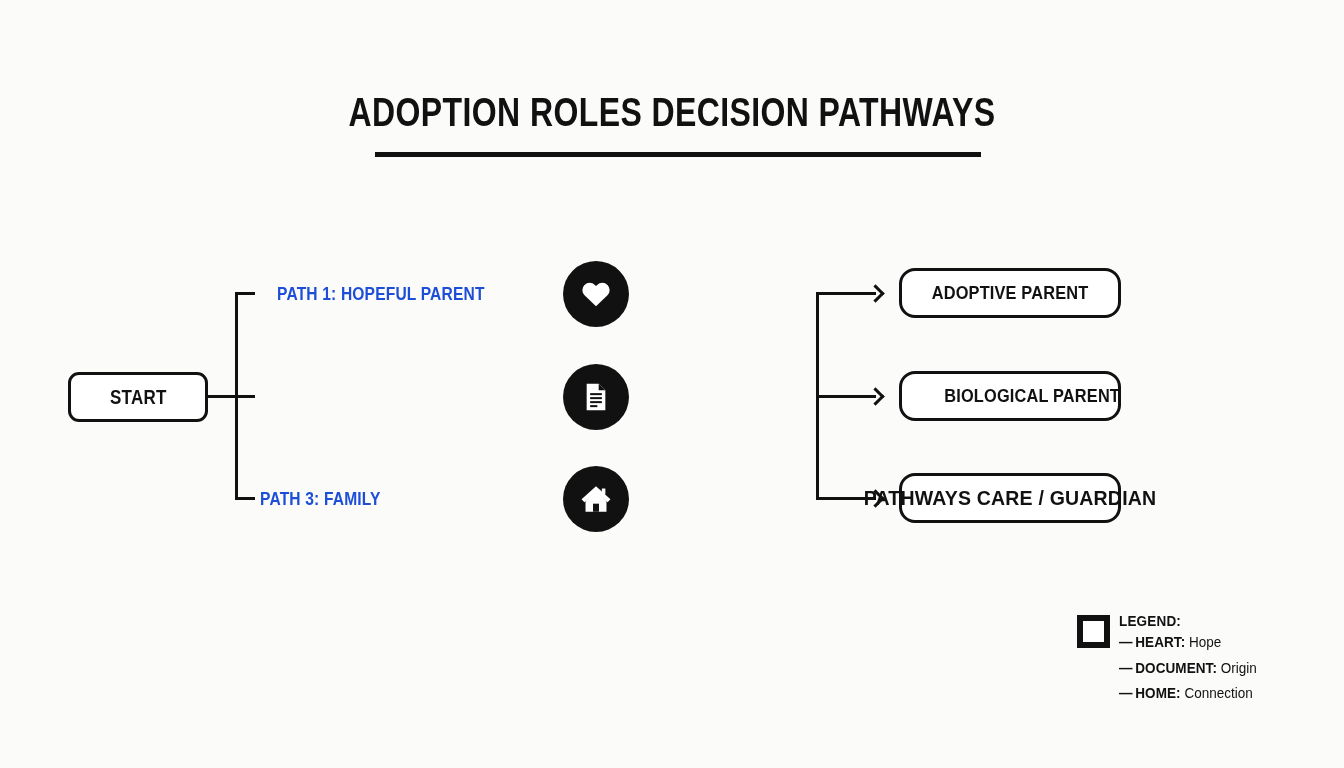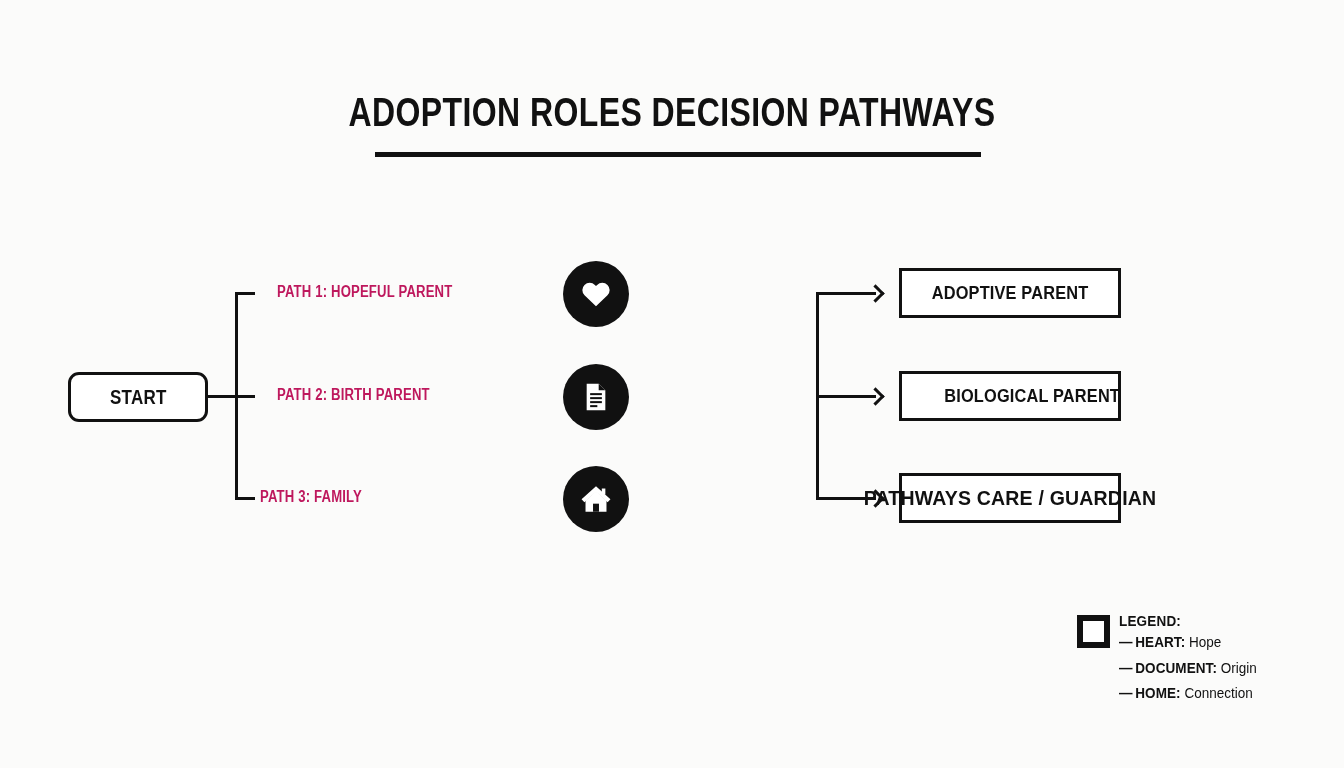--- a/index.html
+++ b/index.html
@@ -90,24 +90,24 @@
   
   .stub-top   { left: 235px; top: 292px; width: 20px;  height: 3px; }
   
   .stub-mid   { left: 235px; top: 395px; width: 20px;  height: 3px; }
   
   .stub-bot   { left: 235px; top: 497px; width: 20px;  height: 3px; }
 
   
   .path-label {
     position: absolute;
-    font-size: 16px;
+    font-size: 19px;
     font-weight: 700;
     letter-spacing: 0.2px;
-    color: #be185d;
+    color: #1d4ed8;
   }
   .path-1 { left: 277px; top: 283px; }
   .path-2 { left: 277px; top: 386px; }
   .path-3 { left: 260px; top: 488px; text-decoration: underline; }
 
   
   .icon-circle {
     position: absolute;
     width: 66px;
     height: 66px;
@@ -141,21 +141,21 @@
   .ah-2 { left: 869px; top: 390px; }
   .ah-3 { left: 869px; top: 492px; }
 
   
   .out-box {
     position: absolute;
     left: 899px;
     width: 222px;
     height: 50px;
     border: 3px solid #111111;
-    border-radius: 0;
+    border-radius: 16px;
     background: #ffffff;
     box-sizing: border-box;
     display: flex;
     align-items: center;
     justify-content: center;
     overflow: visible;
   }
   .out-1 { top: 268px; }
   .out-2 { top: 371px; padding-left: 44px; }
   .out-3 { top: 473px; }
@@ -227,23 +227,20 @@
   </div>
 
   <div class="ln trunk"></div>
   <div class="ln spine-l"></div>
   <div class="ln stub-top"></div>
   <div class="ln stub-mid"></div>
   <div class="ln stub-bot"></div>
 
   <div class="path-label path-1">
     <span class="cond" style="display:inline-block">PATH 1: HOPEFUL PARENT</span>
-  </div>
-  <div class="path-label path-2">
-    <span class="cond" style="display:inline-block">PATH 2: BIRTH PARENT</span>
   </div>
   <div class="path-label path-3">
     <span class="cond" style="display:inline-block">PATH 3: FAMILY</span>
   </div>
 
   <div class="icon-circle ic-1">
     <span>
       <svg width="34" height="34" viewBox="0 0 24 24" aria-hidden="true">
         <path fill="#ffffff" d="M12 20.7 3.9 12.9a5.1 5.1 0 0 1 0-7.3 5.1 5.1 0 0 1 7.3 0l.8.8.8-.8a5.1 5.1 0 0 1 7.3 0 5.1 5.1 0 0 1 0 7.3z"></path>
       </svg>

